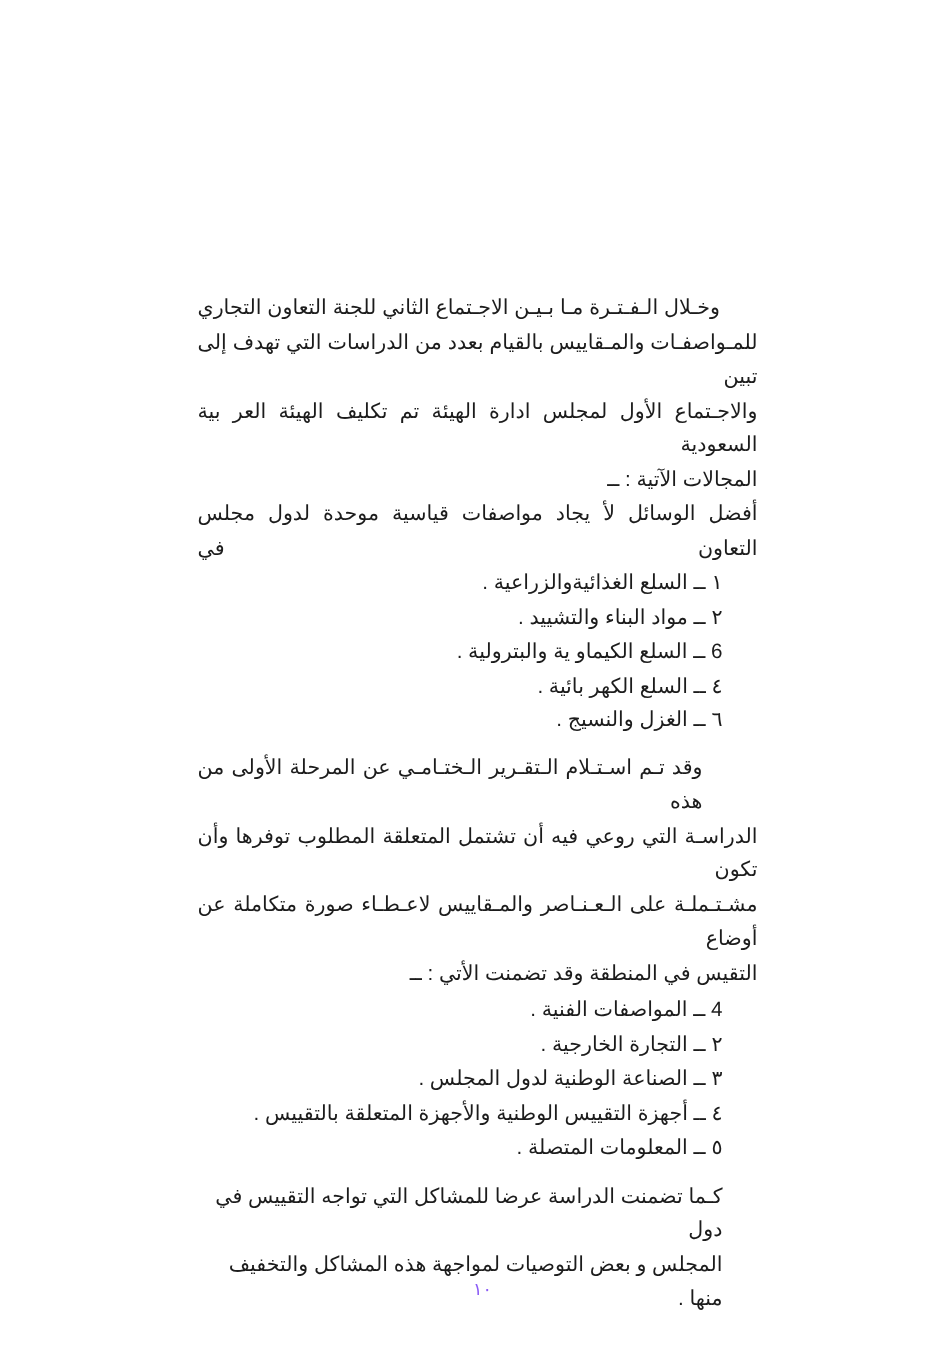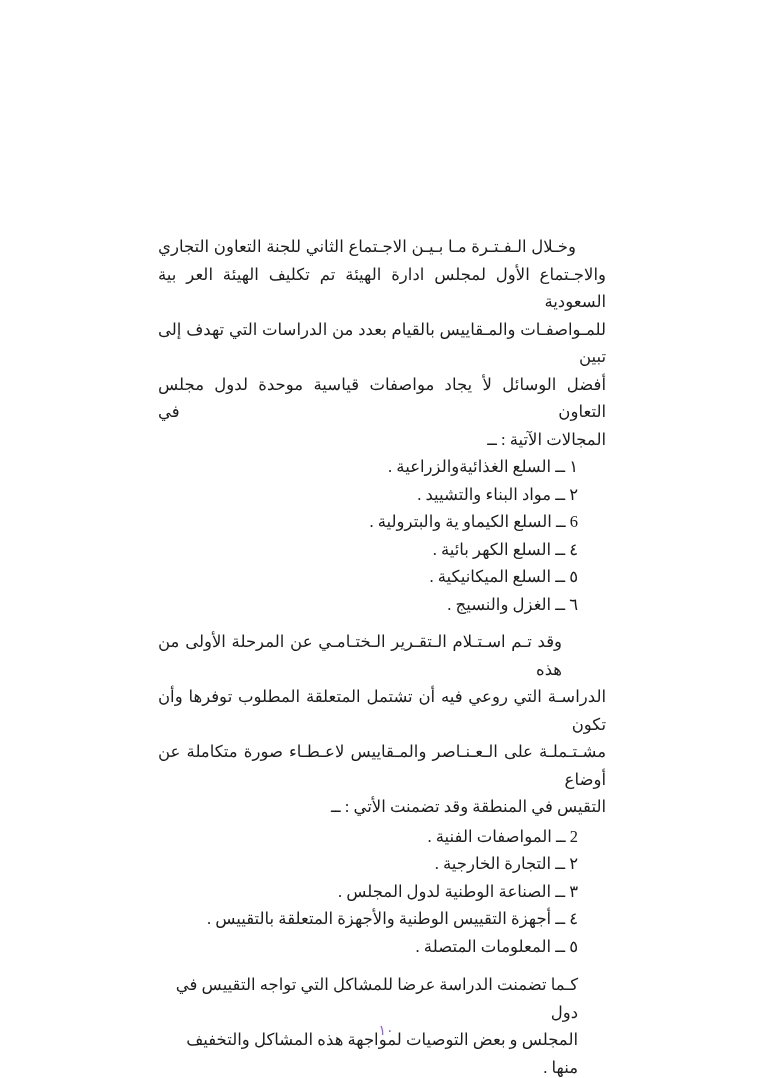--- a/index.html
+++ b/index.html
@@ -8,21 +8,21 @@
     width: 758px;
     height: 1078px;
     background: #ffffff;
     overflow: hidden;
   }
   .page {
     position: relative;
     width: 758px;
     height: 1078px;
     background: #ffffff;
-    font-family: Liberation Serif, serif;
+    font-family: Liberation Sans, sans-serif;
     color: #1c1c1c;
     direction: rtl;
     border-radius: 31px;
   }
   .textblock {
     position: absolute;
     top: 233px;
     right: 152px;
     width: 448px;
     font-size: 16.5px;
@@ -60,44 +60,43 @@
 </style>
 </head>
 <body>
 
 <div class="page">
 
   <div class="textblock">
 
     <div class="para">
       <div class="line jl ind-1">وخـلال الـفـتـرة مـا بـيـن الاجـتماع الثاني للجنة التعاون التجاري</div>
+      <div class="line jl">للمـواصفـات والمـقاييس بالقيام بعدد من الدراسات التي تهدف إلى تبين</div>
       <div class="line jl">والاجـتماع الأول لمجلس ادارة الهيئة تم تكليف الهيئة العر بية السعودية</div>
-      <div class="line jl">للمـواصفـات والمـقاييس بالقيام بعدد من الدراسات التي تهدف إلى تبين</div>
+      <div class="line">المجالات الآتية : ــ</div>
       <div class="line jl">أفضل الوسائل لأ يجاد مواصفات قياسية موحدة لدول مجلس التعاون في</div>
-      <div class="line">المجالات الآتية : ــ</div>
     </div>
 
     <div class="list">
       <div class="line list-item">١ ــ السلع الغذائيةوالزراعية .</div>
       <div class="line list-item">٢ ــ مواد البناء والتشييد .</div>
       <div class="line list-item">6 ــ السلع الكيماو ية والبترولية .</div>
       <div class="line list-item">٤ ــ السلع الكهر بائية .</div>
-      <div class="line list-item">٥ ــ السلع الميكانيكية .</div>
       <div class="line list-item">٦ ــ الغزل والنسيج .</div>
     </div>
 
     <div class="para gap-sm">
       <div class="line jl ind-2">وقد تـم اسـتـلام الـتقـرير الـختـامـي عن المرحلة الأولى من هذه</div>
       <div class="line jl">الدراسـة التي روعي فيه أن تشتمل المتعلقة المطلوب توفرها وأن تكون</div>
       <div class="line jl">مشـتـملـة على الـعـنـاصر والمـقاييس لاعـطـاء صورة متكاملة عن أوضاع</div>
       <div class="line">التقيس في المنطقة وقد تضمنت الأتي : ــ</div>
     </div>
 
     <div class="list gap-xs">
-      <div class="line list-item">2 ــ المواصفات الفنية .</div>
+      <div class="line list-item">4 ــ المواصفات الفنية .</div>
       <div class="line list-item">٢ ــ التجارة الخارجية .</div>
       <div class="line list-item">٣ ــ الصناعة الوطنية لدول المجلس .</div>
       <div class="line list-item">٤ ــ أجهزة التقييس الوطنية والأجهزة المتعلقة بالتقييس .</div>
       <div class="line list-item">٥ ــ المعلومات المتصلة .</div>
     </div>
 
     <div class="para para3 gap-md">
       <div class="line">كـما تضمنت الدراسة عرضا للمشاكل التي تواجه التقييس في دول</div>
       <div class="line">المجلس و بعض التوصيات لمواجهة هذه المشاكل والتخفيف منها .</div>
     </div>

